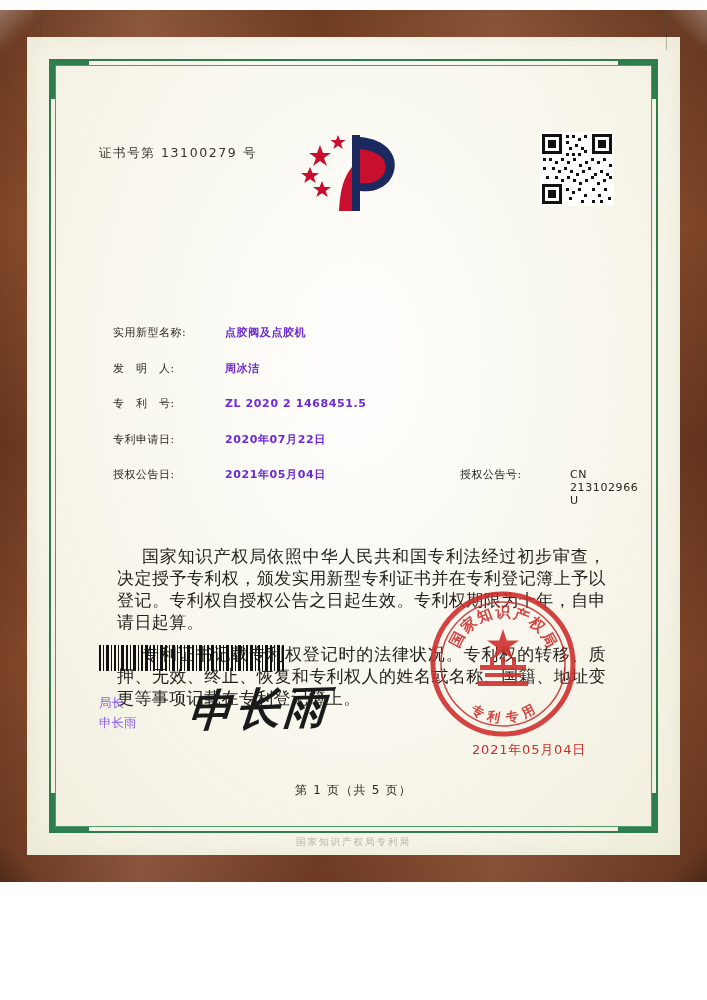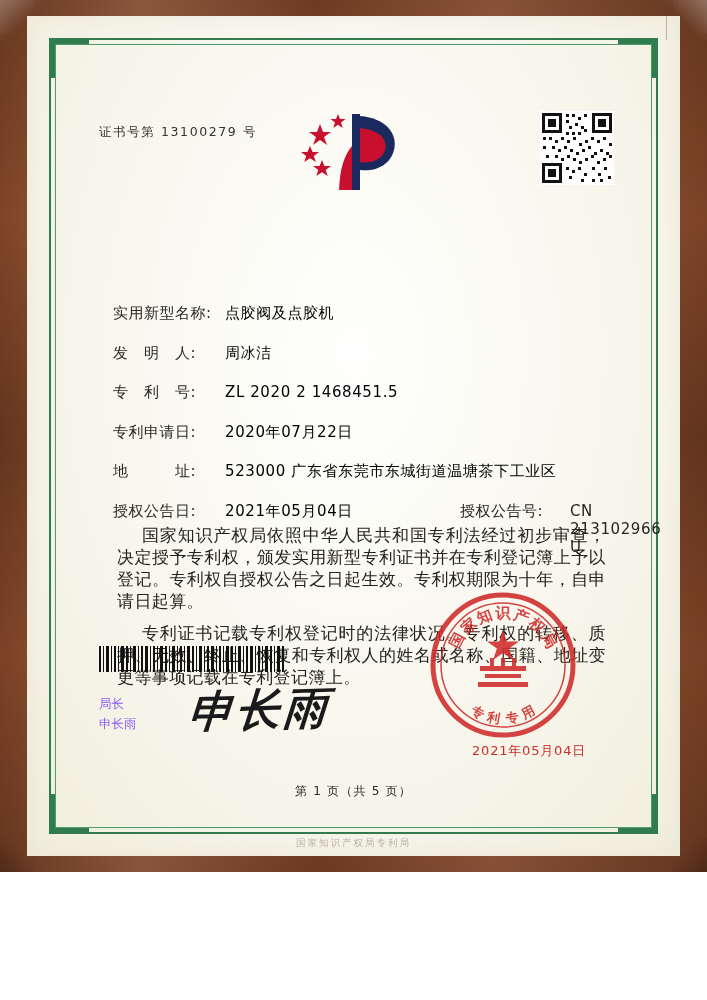--- a/index.html
+++ b/index.html
@@ -17,21 +17,22 @@
   
   .frame-outer {
     position: relative;
     width: 707px;
     height: 872px;
     background: #8a4a2a;
     background-image:
       linear-gradient(90deg, rgba(0,0,0,0.18) 0%, rgba(255,255,255,0.10) 20%, rgba(0,0,0,0.12) 45%, rgba(255,255,255,0.08) 70%, rgba(0,0,0,0.20) 100%),
       linear-gradient(180deg, #7d4326 0%, #9b5430 25%, #7a4024 50%, #96502e 75%, #7b4125 100%);
     box-sizing: border-box;
-    padding: 16px 27px;
+    padding: 27px 27px;
+    margin-top: 10px;
   }
   
   .frame-outer::before,
   .frame-outer::after {
     content: "";
     position: absolute;
     width: 40px;
     height: 40px;
     pointer-events: none;
   }
@@ -148,34 +149,35 @@
   .fields {
     position: absolute;
     top: 248px;
     left: 42px;
     right: 30px;
   }
   .field-row {
     display: flex;
     align-items: baseline;
     margin-bottom: 20.5px;
-    font-size: 15px;
+    font-size: 11px;
     color: #27251f;
     font-family: "DejaVu Sans", sans-serif;
   }
   .field-label {
     width: 112px;
     flex: 0 0 112px;
     letter-spacing: 0.5px;
     color: #2b2922;
   }
   .field-value {
     flex: 1;
     letter-spacing: 0.6px;
-    color: #000000;
+    color: #6d28d9;
+    font-weight: bold;
   }
   .field-row.dual .field-value { flex: 0 0 auto; width: 235px; }
   .field-row.dual .field-label2 {
     flex: 0 0 110px;
     letter-spacing: 0.5px;
   }
   .field-row.dual .field-value2 { flex: 1; letter-spacing: 0.6px; }
 
   .paragraphs {
     position: absolute;
@@ -388,24 +390,20 @@
           <div class="field-value">周冰洁</div>
         </div>
         <div class="field-row">
           <div class="field-label">专　利　号:</div>
           <div class="field-value">ZL 2020 2 1468451.5</div>
         </div>
         <div class="field-row">
           <div class="field-label">专利申请日:</div>
           <div class="field-value">2020年07月22日</div>
         </div>
-        <div class="field-row">
-          <div class="field-label">地　　　址:</div>
-          <div class="field-value">523000 广东省东莞市东城街道温塘茶下工业区</div>
-        </div>
         <div class="field-row dual">
           <div class="field-label">授权公告日:</div>
           <div class="field-value">2021年05月04日</div>
           <div class="field-label2">授权公告号:</div>
           <div class="field-value2">CN 213102966 U</div>
         </div>
       </div>
 
       <div class="paragraphs">
         <p>国家知识产权局依照中华人民共和国专利法经过初步审查，决定授予专利权，颁发实用新型专利证书并在专利登记簿上予以登记。专利权自授权公告之日起生效。专利权期限为十年，自申请日起算。</p>

